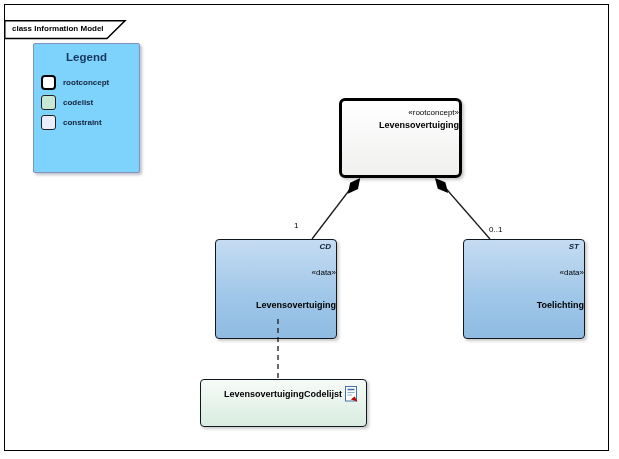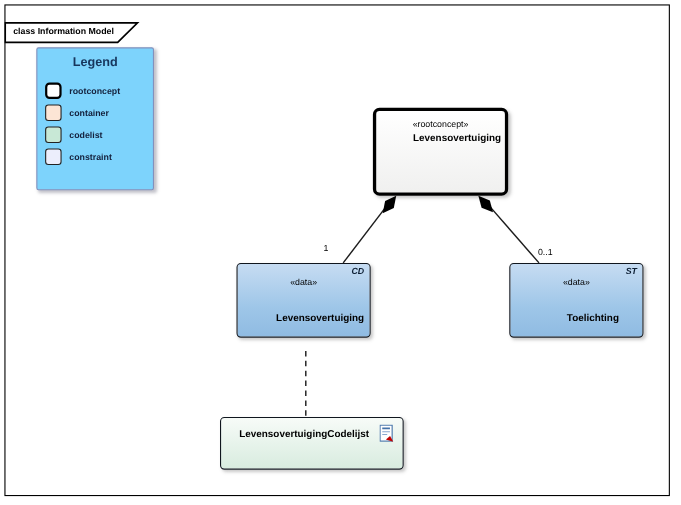--- a/index.html
+++ b/index.html
@@ -33,32 +33,32 @@
     width:15px;height:15px;border:1px solid #222;border-radius:3px;
     box-sizing:border-box;margin-right:7px;flex:0 0 auto;background:#fff;
   }
   .sw-rootconcept{background:#ffffff;border:2.5px solid #000;border-radius:4px;}
   .sw-container{background:#fce5d5;}
   .sw-data{background:#92c0ea;}
   .sw-codelist{background:#c8e8d6;}
   .sw-constraint{background:#eceefc;}
   .legend-label{font-size:8px;color:#14213d;}
   
-  .node{position:absolute;box-sizing:border-box;text-align:center;z-index:2;}
+  .node{position:absolute;box-sizing:border-box;text-align:right;z-index:2;}
   .stereo{font-size:8px;color:#000;}
   .nname{font-size:9px;font-weight:bold;color:#000;margin-top:3px;margin-left:30px;}
   .rootconcept-node{
     left:339px;top:98px;width:123px;height:80px;
     background:linear-gradient(180deg,#ffffff 0%,#f0f0ef 100%);
     border:3px solid #000;border-radius:6px;
     box-shadow:2px 2px 3px rgba(100,100,100,.35);
     padding-top:7px;
   }
   .data-node{
-    width:122px;height:68px;
+    width:122px;height:100px;
     background:linear-gradient(180deg,#c6dcf2 0%,#9ec6e8 60%,#8fbbe2 100%);
     border:1.5px solid #10161e;border-radius:4px;
     box-shadow:2px 2px 3px rgba(100,100,100,.35);
     display:flex;flex-direction:column;justify-content:center;gap:20px;
   }
   .data-left{left:215px;top:239px;}
   .data-right{left:463px;top:239px;}
   .node-tag{
     position:absolute;top:2px;right:5px;font-size:8px;font-weight:bold;
     font-style:italic;color:#0c1e33;
@@ -94,24 +94,20 @@
     </svg>
     <span class="tab-label">class Information Model</span>
   </div>
 
   <div class="legend">
     <div class="legend-title">Legend</div>
     <div class="legend-items">
       <div class="legend-item">
         <span class="swatch sw-rootconcept"></span>
         <span class="legend-label">rootconcept</span>
-      </div>
-      <div class="legend-item">
-        <span class="swatch sw-container"></span>
-        <span class="legend-label">container</span>
       </div>
       <div class="legend-item">
         <span class="swatch sw-codelist"></span>
         <span class="legend-label">codelist</span>
       </div>
       <div class="legend-item">
         <span class="swatch sw-constraint"></span>
         <span class="legend-label">constraint</span>
       </div>
     </div>

